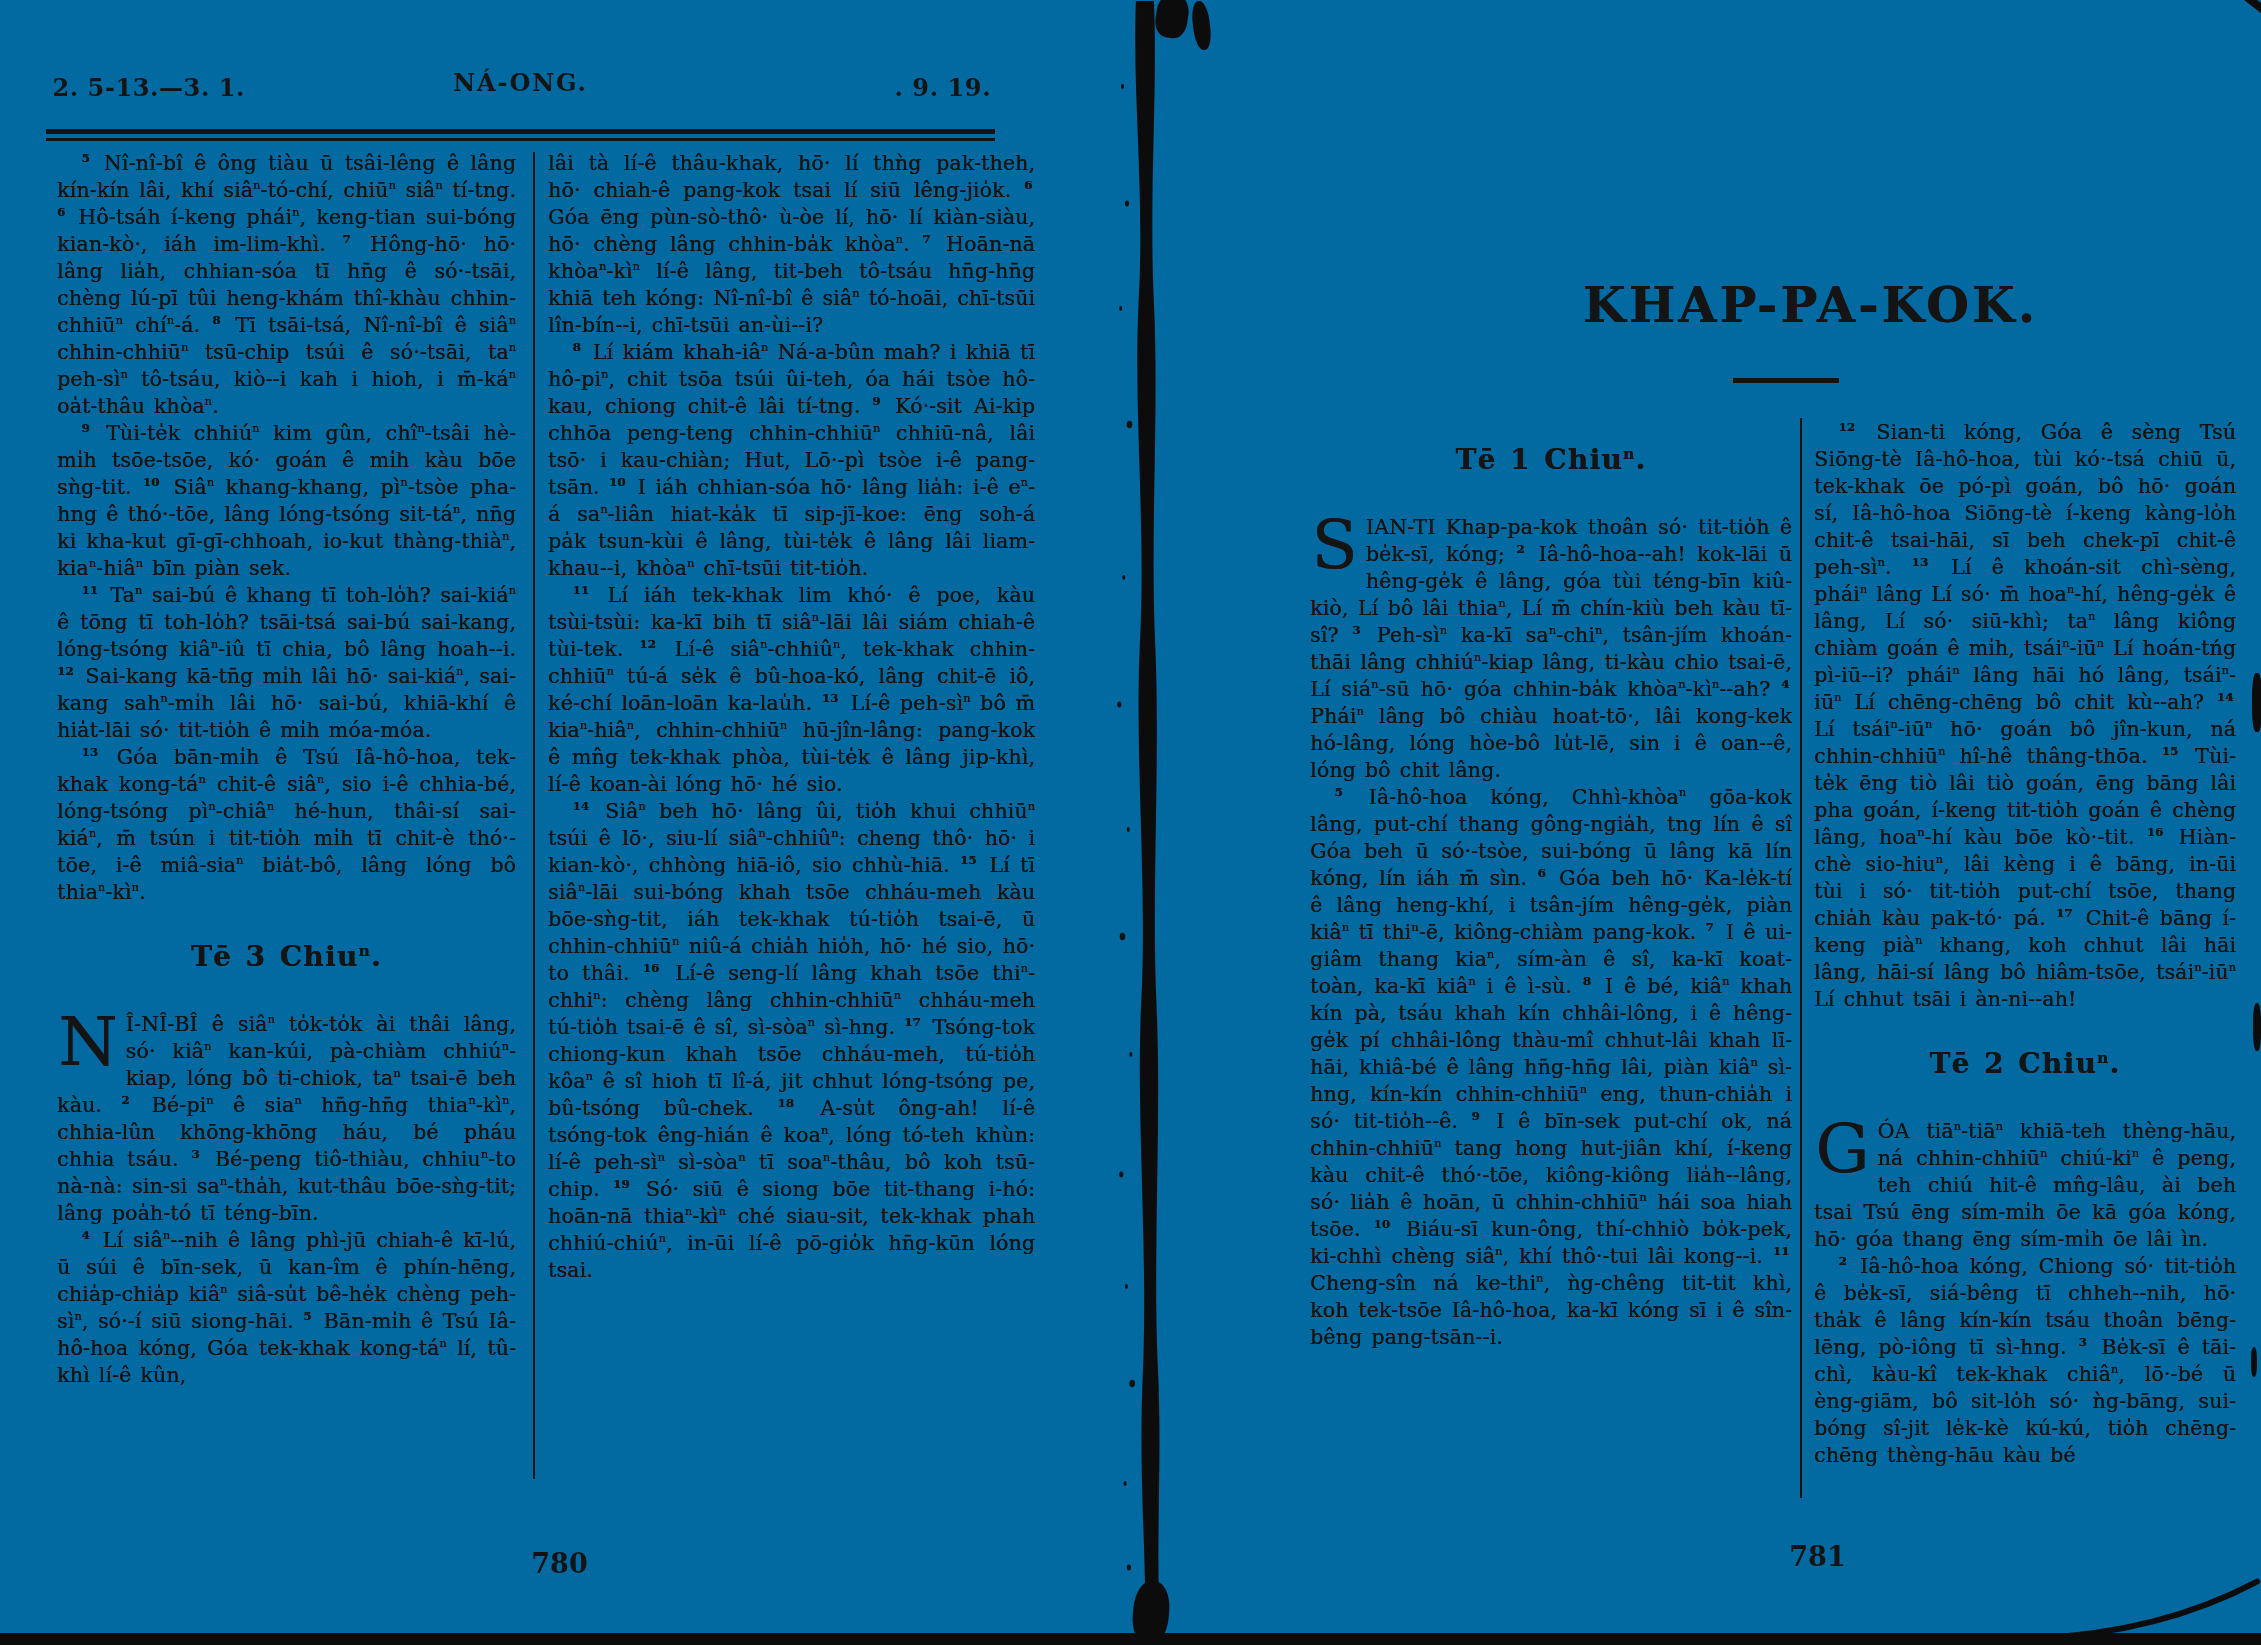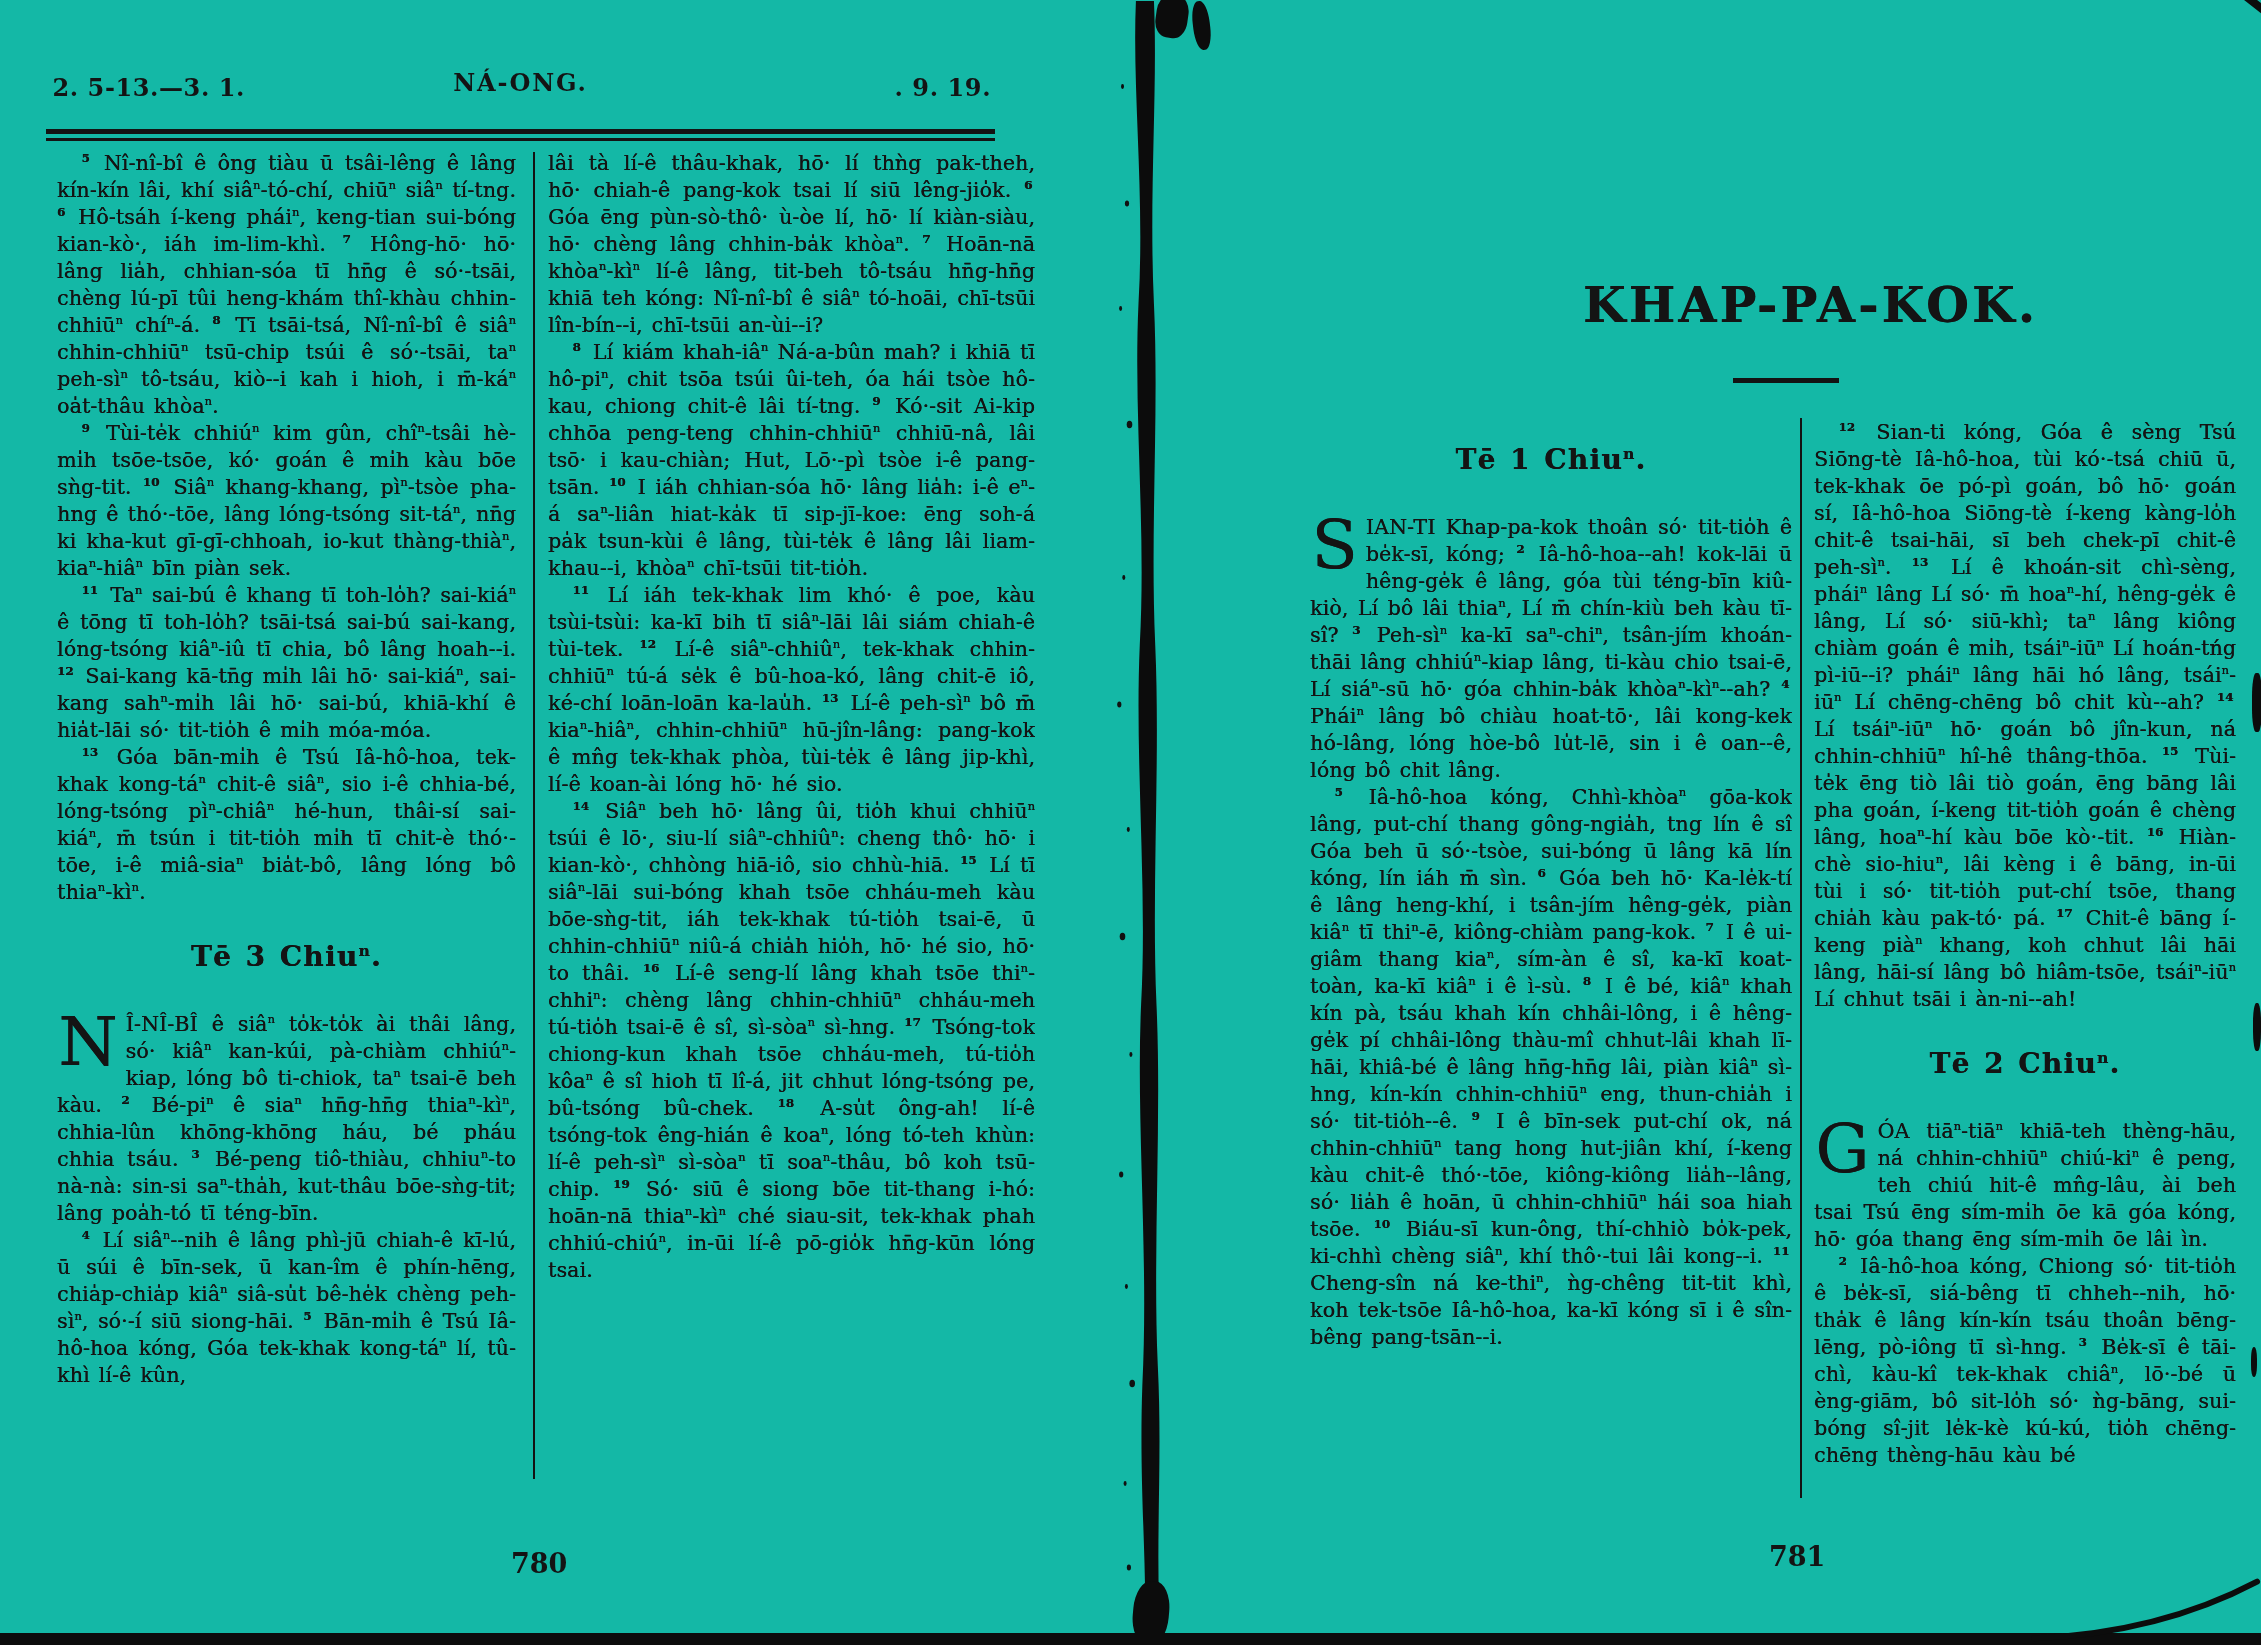--- a/index.html
+++ b/index.html
@@ -1,16 +1,16 @@
 <!DOCTYPE html>
 <html style="font-size:10.3px"><head>
 <meta charset="utf-8">
 <style>
   html,body{margin:0;padding:0;background:#e8e8e8;}
-  #scan{position:relative;width:2261px;height:1645px;background:#14b8a6;overflow:hidden;
+  #scan{position:relative;width:2261px;height:1645px;background:#0369a1;overflow:hidden;
         font-family:"DejaVu Serif","Liberation Serif",serif;color:#141414;}
   
   .lp-header{position:absolute;left:46px;top:64px;width:949px;height:52px;font-weight:700;}
   .lp-header .hl{position:absolute;left:6.4px;top:9px;font-size:24px;letter-spacing:0.6px;}
   .lp-header .hc{position:absolute;left:50%;top:3.9px;transform:translateX(-50%);font-size:24px;letter-spacing:1.9px;}
   .lp-header .hr{position:absolute;right:3.9px;top:9px;font-size:24px;letter-spacing:0.6px;}
   .dbl-rule{position:absolute;left:46px;top:129px;width:949px;height:14px;}
   .dbl-rule .r1{position:absolute;left:0;top:0;width:100%;height:5.2px;background:#131313;}
   .dbl-rule .r2{position:absolute;left:0;top:9px;width:100%;height:3.2px;background:#131313;}
   
@@ -29,21 +29,21 @@
                 margin:37px 0 41px;text-indent:0;}
   .col .chap-heading:first-child{margin-top:2.6px;}
   .dc-init{float:left;font-size:68px;line-height:52px;padding:5.2px 7.7px 0 1.3px;font-weight:400;}
   sup.v{font-size:58%;line-height:0;vertical-align:super;padding-right:2.6px;font-weight:700;letter-spacing:0;}
   sup.sn{font-size:55%;line-height:0;vertical-align:super;}
   
   .book-title{position:absolute;left:1522px;top:276px;width:516px;text-align:right;
               font-size:49px;font-weight:700;letter-spacing:3.2px;text-shadow:0.4px 0 0 currentColor;}
   .title-rule{position:absolute;left:1733px;top:378px;width:106px;height:4.5px;background:#131313;}
   
-  .page-num{position:absolute;width:97px;font-size:27px;font-weight:700;}
+  .page-num{position:absolute;width:97px;text-align:center;font-size:27px;font-weight:700;}
   #pn-left{left:511px;top:1548px;}
   #pn-right{left:1769px;top:1541px;}
   
   .art{position:absolute;background:#0c0c0c;}
   #blob-top-1{left:1156px;top:-5.2px;width:32px;height:43px;border-radius:40%;transform:rotate(8deg);}
   #blob-top-2{left:1193px;top:1.3px;width:17px;height:49px;border-radius:45%;transform:rotate(-7deg);}
   #blob-bottom{left:1133px;top:1581px;width:36px;height:64px;border-radius:45%;transform:rotate(5deg);}
   #diag-tr{left:2194px;top:-13px;width:90px;height:8.4px;border-radius:5.2px;transform:rotate(38deg);}
   #edge-blob-1{left:2252px;top:673px;width:9.7px;height:59px;border-radius:40%;}
   #edge-blob-2{left:2253px;top:1003px;width:8.4px;height:48px;border-radius:40%;}

